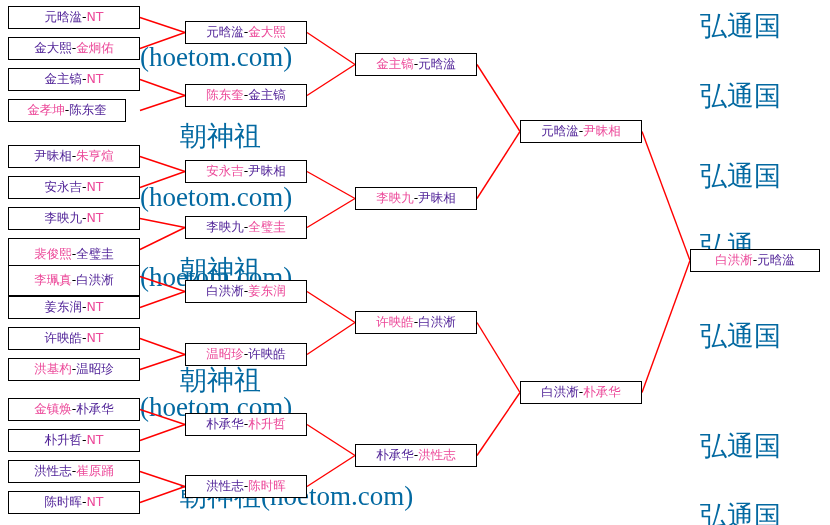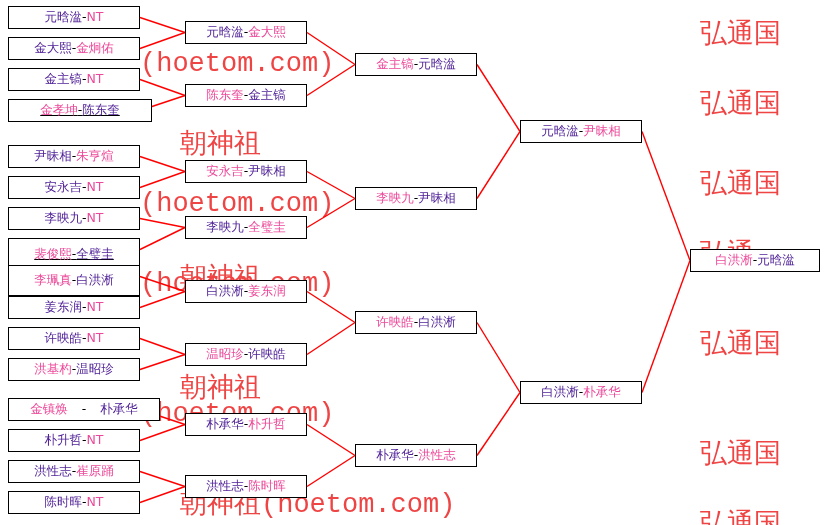--- a/index.html
+++ b/index.html
@@ -13,28 +13,27 @@
     font-family: "DejaVu Sans", "Liberation Sans", sans-serif;
     overflow: hidden;
   }
   #bracket {
     position: relative;
     width: 830px;
     height: 525px;
   }
   .wm {
     position: absolute;
-    color: #ef4444;
+    color: #0369a1;
     font-size: 27px;
-    font-family: Liberation Mono, monospace;
+    font-family: Liberation Serif, serif;
     white-space: nowrap;
     user-select: none;
     pointer-events: none;
     z-index: 0;
-    margin-top: 7px;
   }
   svg.lines {
     position: absolute;
     left: 0;
     top: 0;
     width: 830px;
     height: 525px;
     z-index: 1;
     pointer-events: none;
   }
@@ -119,41 +118,41 @@
       <div class="node" style="left: 8px; top: 37px; width: 132px; height: 23px;">
         <span class="red">金大熙</span>
         <span class="sep">-</span>
         <span class="black">金炯佑</span>
       </div>
       <div class="node" style="left: 8px; top: 68px; width: 132px; height: 23px;">
         <span class="red">金主镐</span>
         <span class="sep">-</span>
         <span class="black">NT</span>
       </div>
-      <div class="node" style="left: 8px; top: 99px; width: 144px; height: 23px; text-decoration: underline;">
+      <div class="node" style="left: 8px; top: 99px; width: 118px; height: 23px;">
         <span class="black">金孝坤</span>
         <span class="sep">-</span>
         <span class="red">陈东奎</span>
       </div>
       <div class="node" style="left: 8px; top: 145px; width: 132px; height: 23px;">
         <span class="red">尹昧相</span>
         <span class="sep">-</span>
         <span class="black">朱亨煊</span>
       </div>
       <div class="node" style="left: 8px; top: 176px; width: 132px; height: 23px;">
         <span class="red">安永吉</span>
         <span class="sep">-</span>
         <span class="black">NT</span>
       </div>
       <div class="node" style="left: 8px; top: 207px; width: 132px; height: 23px;">
         <span class="red">李映九</span>
         <span class="sep">-</span>
         <span class="black">NT</span>
       </div>
-      <div class="node" style="left: 8px; top: 238px; width: 132px; height: 32px; text-decoration: underline;">
+      <div class="node" style="left: 8px; top: 238px; width: 132px; height: 32px;">
         <span class="black">裴俊熙</span>
         <span class="sep">-</span>
         <span class="red">全璧圭</span>
       </div>
       <div class="node" style="left: 8px; top: 265px; width: 132px; height: 31px;">
         <span class="black">李珮真</span>
         <span class="sep">-</span>
         <span class="red">白洪淅</span>
       </div>
       <div class="node" style="left: 8px; top: 296px; width: 132px; height: 23px;">
@@ -164,21 +163,21 @@
       <div class="node" style="left: 8px; top: 327px; width: 132px; height: 23px;">
         <span class="red">许映皓</span>
         <span class="sep">-</span>
         <span class="black">NT</span>
       </div>
       <div class="node" style="left: 8px; top: 358px; width: 132px; height: 23px;">
         <span class="black">洪基杓</span>
         <span class="sep">-</span>
         <span class="red">温昭珍</span>
       </div>
-      <div class="node" style="left: 8px; top: 398px; width: 152px; height: 23px; gap: 14px;">
+      <div class="node" style="left: 8px; top: 398px; width: 132px; height: 23px;">
         <span class="black">金镇焕</span>
         <span class="sep">-</span>
         <span class="red">朴承华</span>
       </div>
       <div class="node" style="left: 8px; top: 429px; width: 132px; height: 23px;">
         <span class="red">朴升哲</span>
         <span class="sep">-</span>
         <span class="black">NT</span>
       </div>
       <div class="node" style="left: 8px; top: 460px; width: 132px; height: 23px;">

